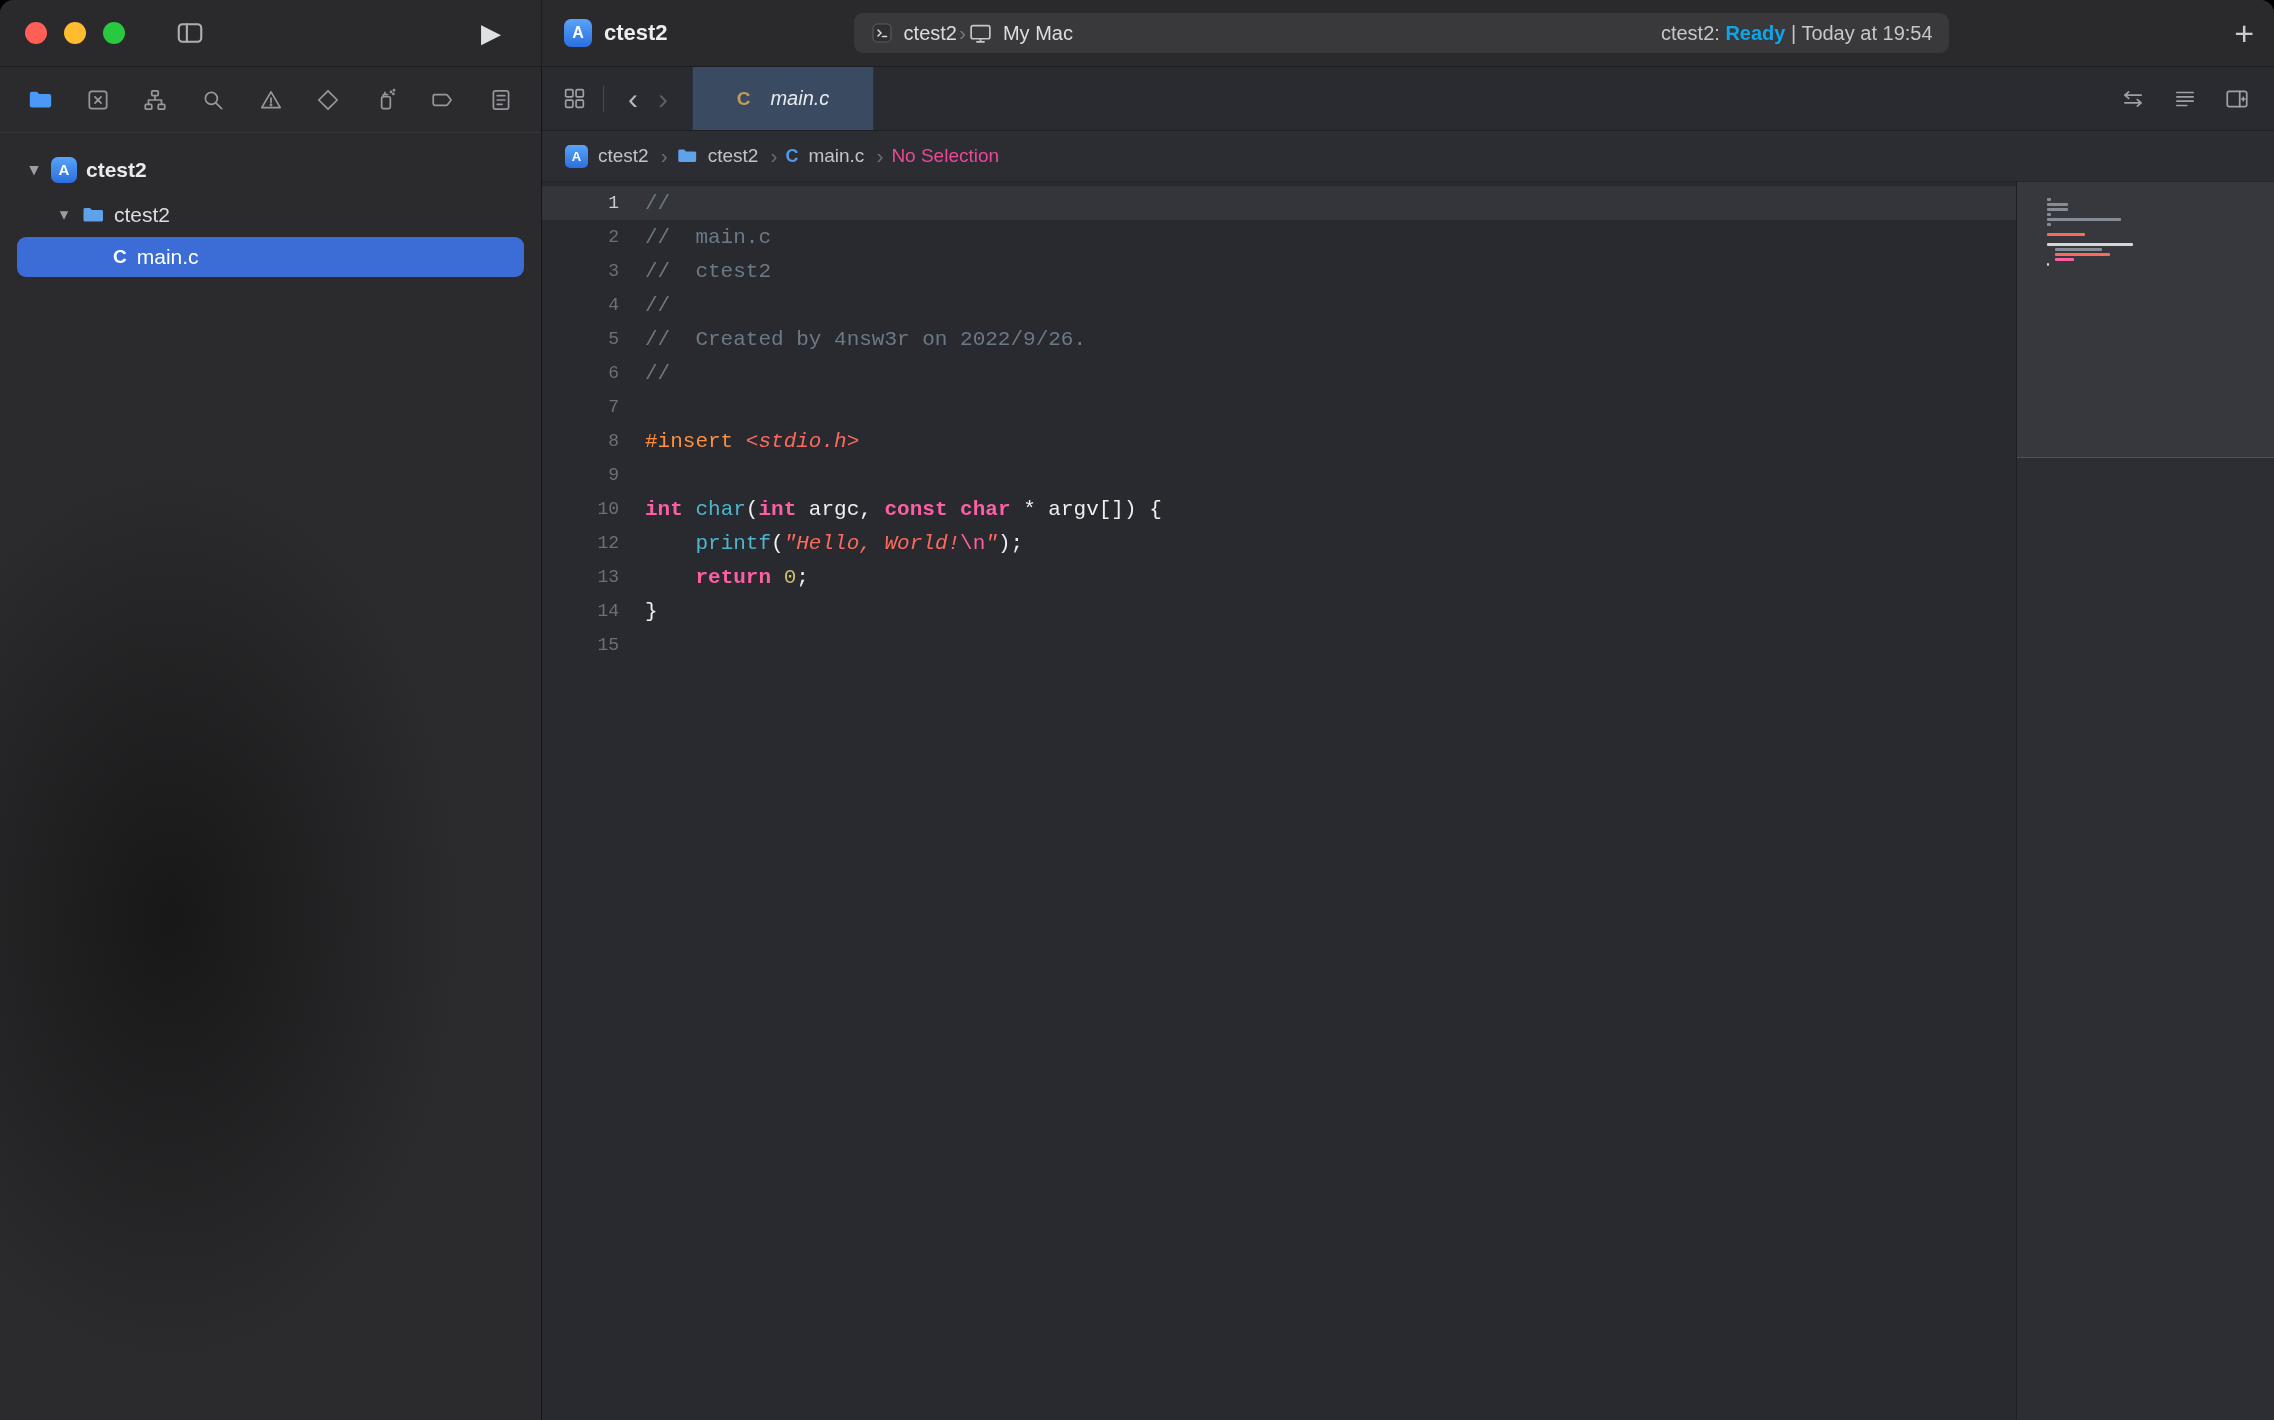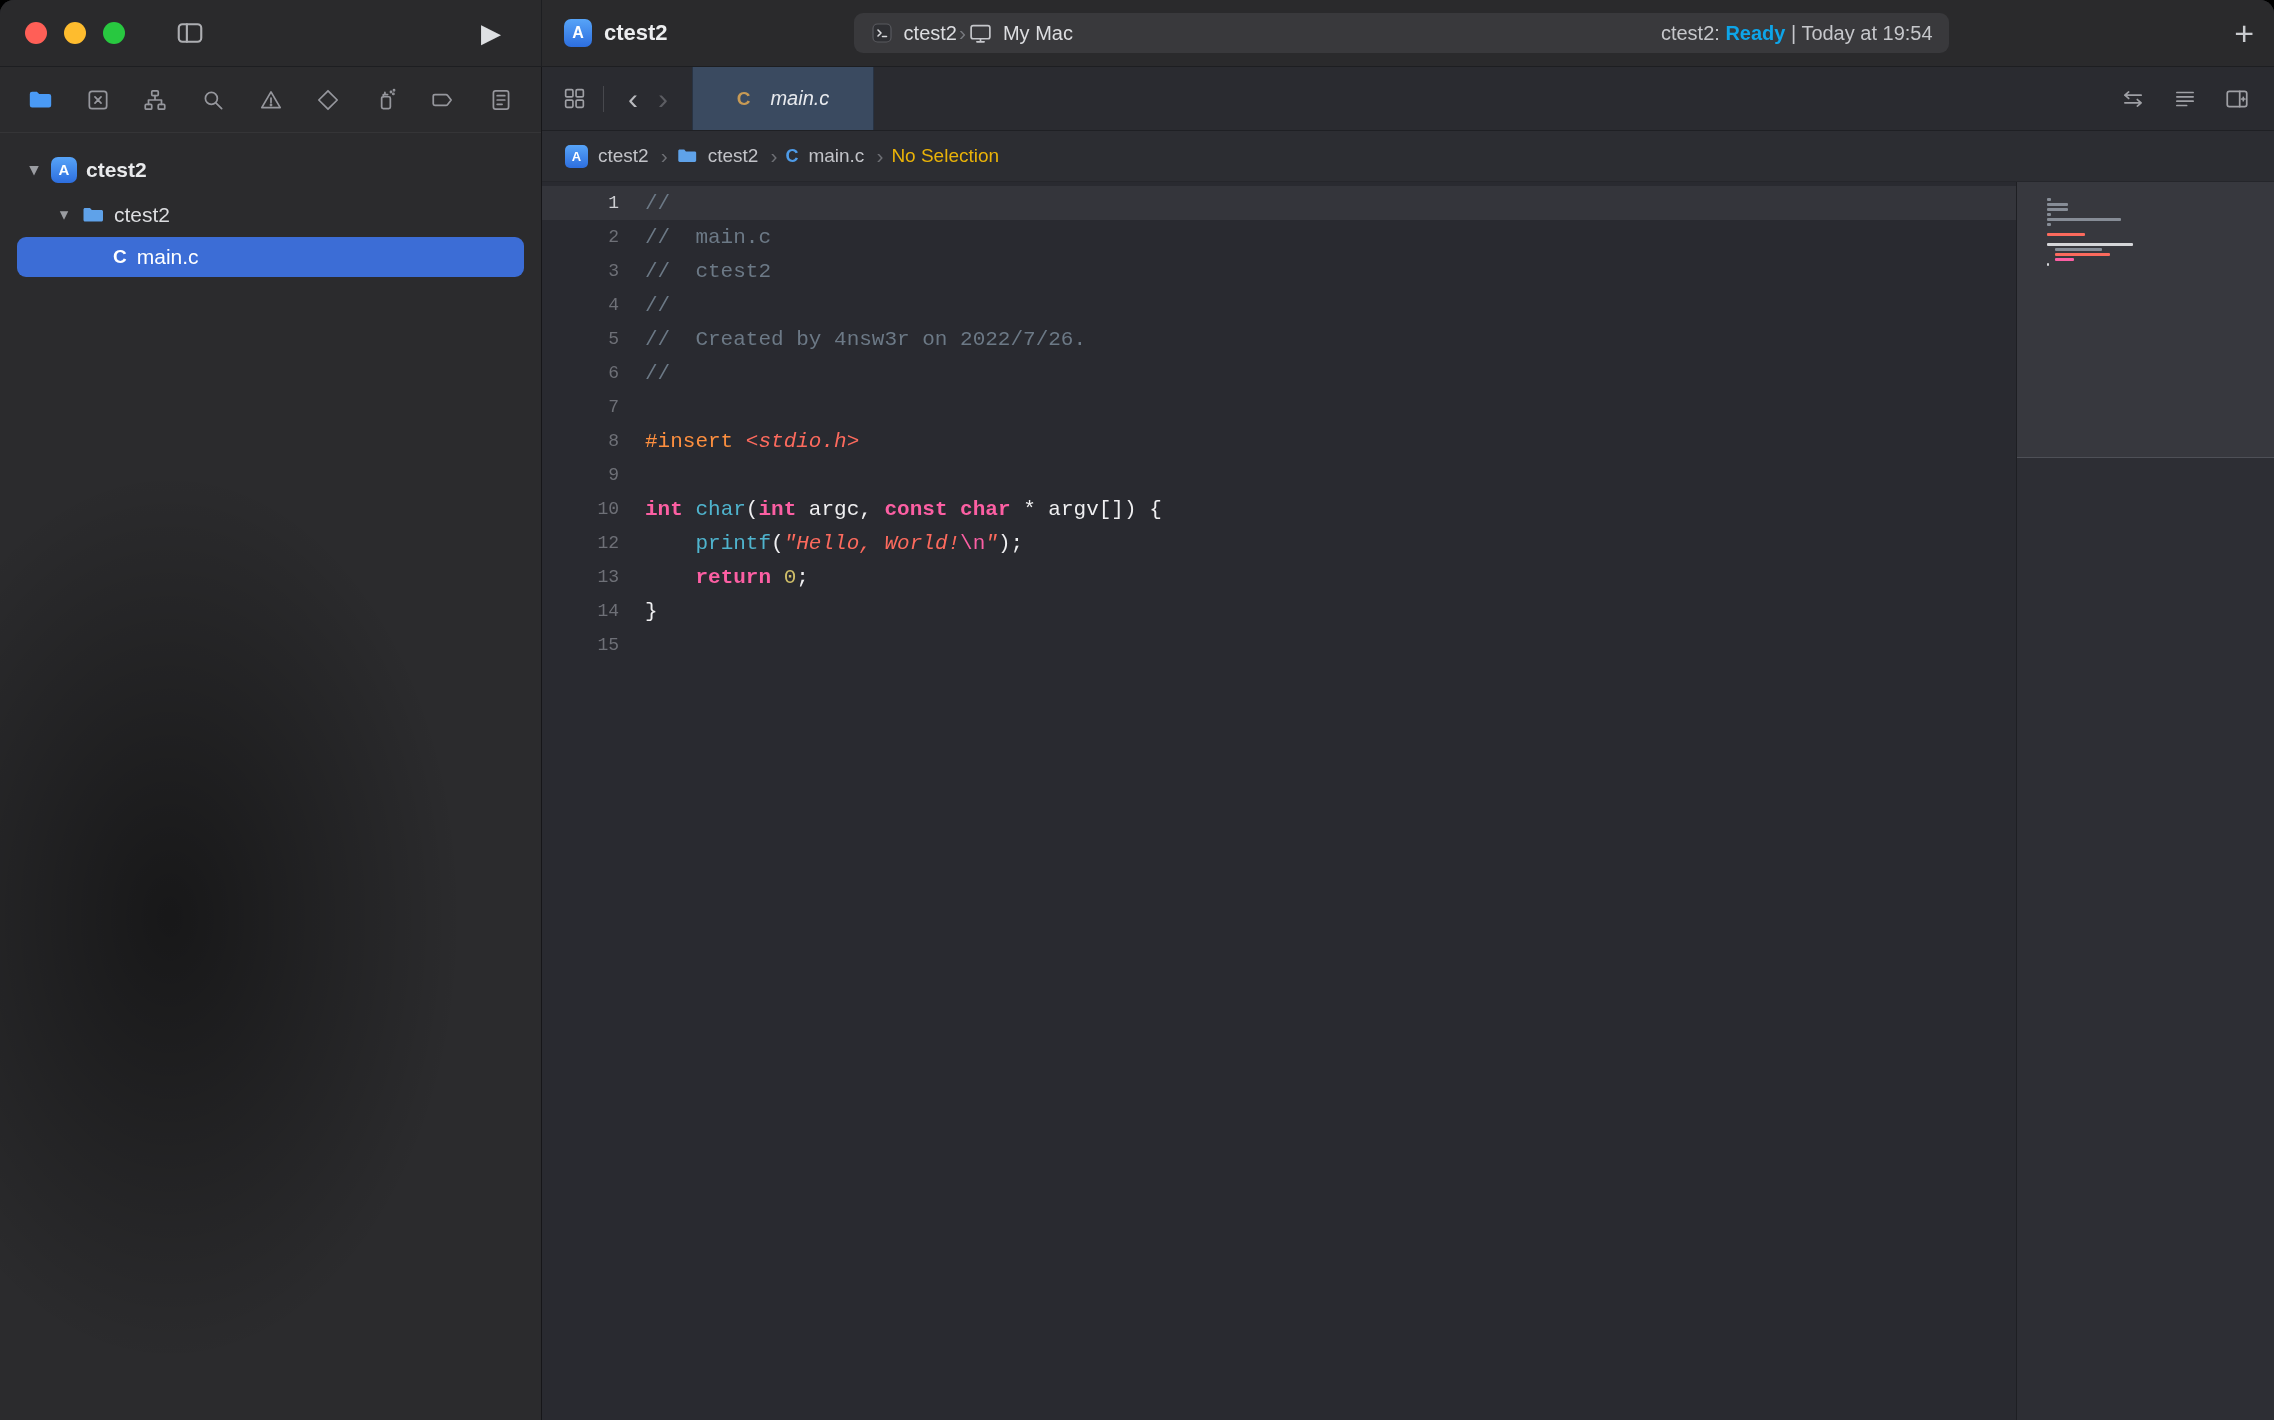--- a/index.html
+++ b/index.html
@@ -76,21 +76,21 @@
   .tab-right { margin-left:auto; display:flex; align-items:center; gap:26px; padding-right:24px; }
 
   
   .jumpbar { flex:0 0 51px; display:flex; align-items:center; background:#2C2D32;
              border-bottom:1px solid #25262B; padding-left:23px; font-size:19px; color:#C2C3C8; }
   .jumpbar .app-badge { width:23px; height:23px; font-size:13px; border-radius:5px; }
   .bc-label { margin:0 4px 0 10px; }
   .bc-sep { color:#6E7075; font-size:21px; margin:0 8px; }
   .bc-item { display:flex; align-items:center; }
   .jumpbar .c-badge { margin:0 0 0 0; }
-  .jumpbar .dimmer { color:#eab308; }
+  .jumpbar .dimmer { color:#ec4899; }
 
   
   .editor-wrap { flex:1; display:flex; min-height:0; }
   .code-pane { flex:1; padding-top:4px; overflow:hidden; background:#292A30; }
   .code-line { display:flex; height:34px; align-items:center; }
   .code-line.current { background:rgba(255,255,255,0.055); }
   .line-no { flex:0 0 88px; text-align:right; padding-right:11px;
              font-family:"Liberation Mono","DejaVu Sans Mono",monospace; font-size:18px; color:#6E7077; }
   .code-line.current .line-no { color:#CDCED2; }
   .line-text { font-family:"Liberation Mono","DejaVu Sans Mono",monospace; font-size:21px;
@@ -328,21 +328,21 @@
             <div class="code-line">
               <span class="line-no">3</span>
               <span class="line-text"><span class="tok-cm">//  ctest2</span></span>
             </div>
             <div class="code-line">
               <span class="line-no">4</span>
               <span class="line-text"><span class="tok-cm">//</span></span>
             </div>
             <div class="code-line">
               <span class="line-no">5</span>
-              <span class="line-text"><span class="tok-cm">//  Created by 4nsw3r on 2022/7/26.</span></span>
+              <span class="line-text"><span class="tok-cm">//  Created by 4nsw3r on 2022/9/26.</span></span>
             </div>
             <div class="code-line">
               <span class="line-no">6</span>
               <span class="line-text"><span class="tok-cm">//</span></span>
             </div>
             <div class="code-line">
               <span class="line-no">7</span>
               <span class="line-text"></span>
             </div>
             <div class="code-line">

